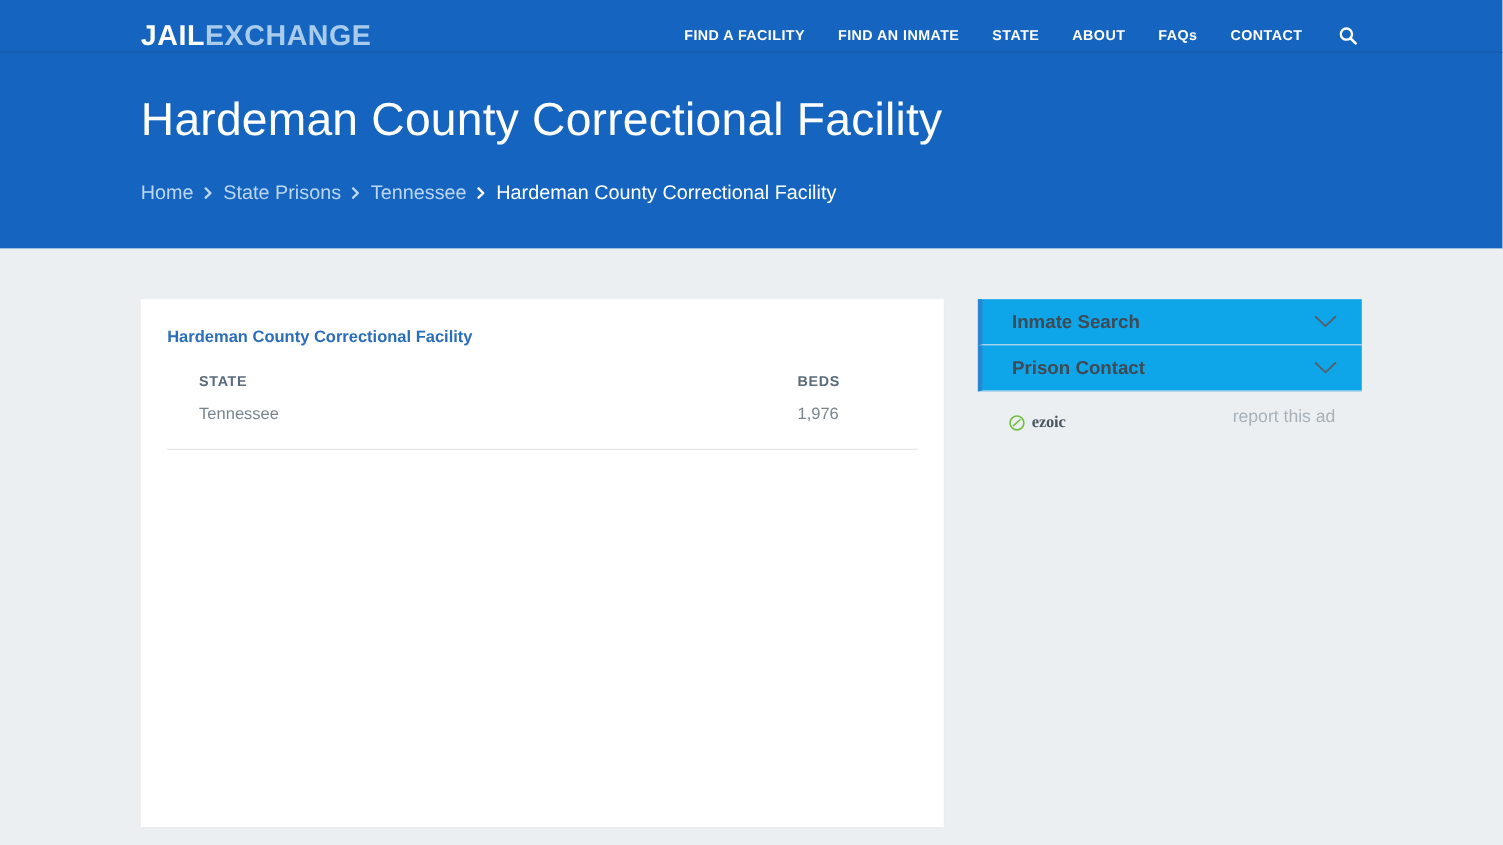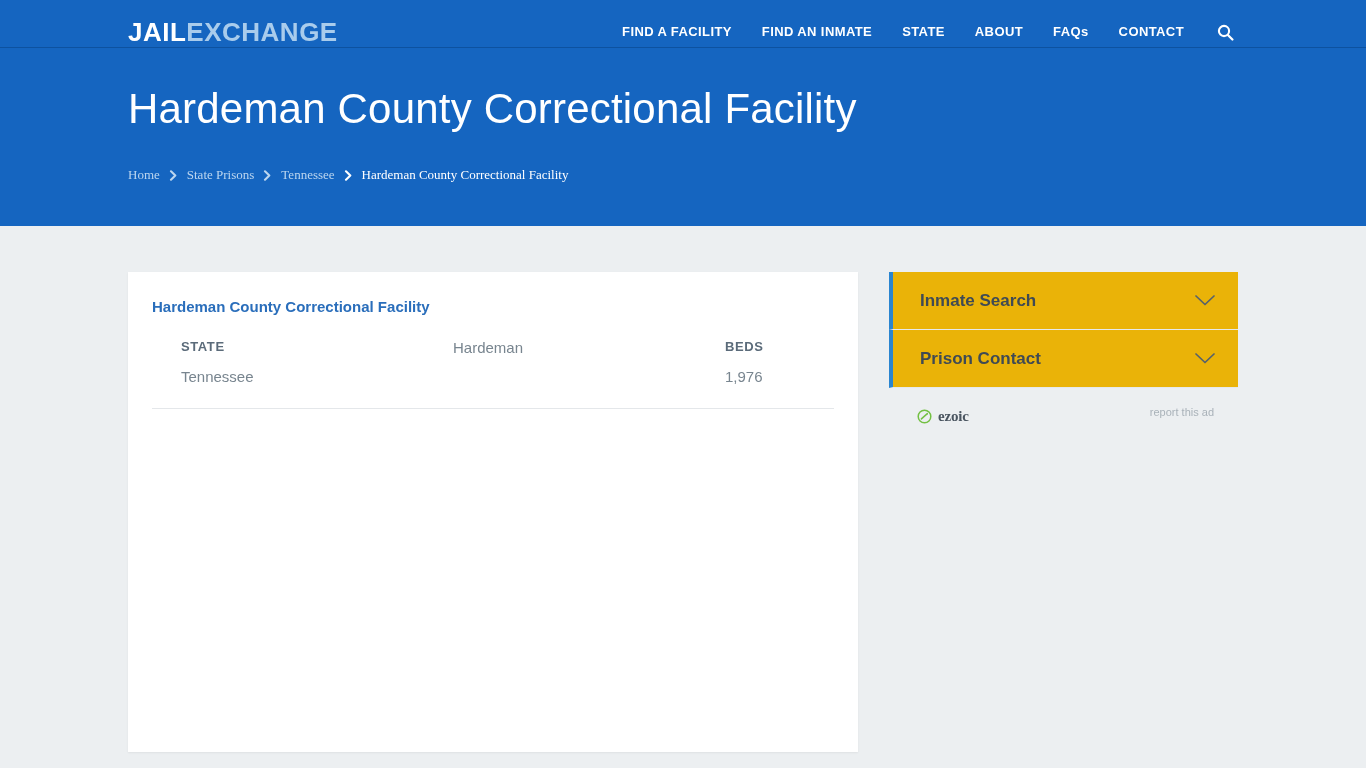--- a/index.html
+++ b/index.html
@@ -87,23 +87,22 @@
     letter-spacing: 0.2px;
     line-height: 50px;
     white-space: nowrap;
   }
   .breadcrumb {
     position: absolute;
     left: 128px;
     top: 118px;
     display: flex;
     align-items: center;
-    font-size: 13px;
+    font-size: 18px;
     line-height: 18px;
-    font-family: Liberation Serif, serif;
   }
   .breadcrumb a {
     color: #bcd6ef;
     text-decoration: none;
   }
   .breadcrumb .crumb-current { color: #ffffff; }
   .breadcrumb .crumb-sep {
     display: inline-flex;
     align-items: center;
     margin: 0 9px;
@@ -174,24 +173,24 @@
   }
 
   
   .sidebar {
     position: absolute;
     left: 889px;
     top: 46px;
     width: 349px;
   }
   .accordion-item {
-    background: #eab308;
+    background: #0ea5e9;
     border-left: 4px solid #2a85d0;
     border-bottom: 1px solid #e6e9eb;
-    height: 58px;
+    height: 42px;
     display: flex;
     align-items: center;
     justify-content: space-between;
     padding: 0 22px 0 27px;
     cursor: pointer;
   }
   .accordion-item:last-child { border-bottom: none; }
   .accordion-title {
     font-size: 17px;
     font-weight: bold;
@@ -221,21 +220,21 @@
     font-weight: bold;
     color: #4a5560;
     letter-spacing: -0.2px;
     line-height: 16px;
     font-family: Liberation Serif, serif;
   }
   .report-ad {
     position: absolute;
     right: 24px;
     top: 6px;
-    font-size: 11px;
+    font-size: 16px;
     color: #a9b2b9;
     line-height: 16px;
     text-decoration: none;
     cursor: pointer;
     margin-left: 46px;
   }
 </style>
 </head>
 <body>
 
@@ -292,21 +291,20 @@
 
   <div class="content-card">
     <a href="#" class="card-heading">Hardeman County Correctional Facility</a>
 
     <div class="facts">
       <div class="fact">
         <div class="fact-label">STATE</div>
         <div class="fact-value">Tennessee</div>
       </div>
       <div class="fact">
-        <div class="fact-value">Hardeman</div>
       </div>
       <div class="fact">
         <div class="fact-label">BEDS</div>
         <div class="fact-value">1,976</div>
       </div>
     </div>
 
     <div class="card-divider"></div>
   </div>
 

